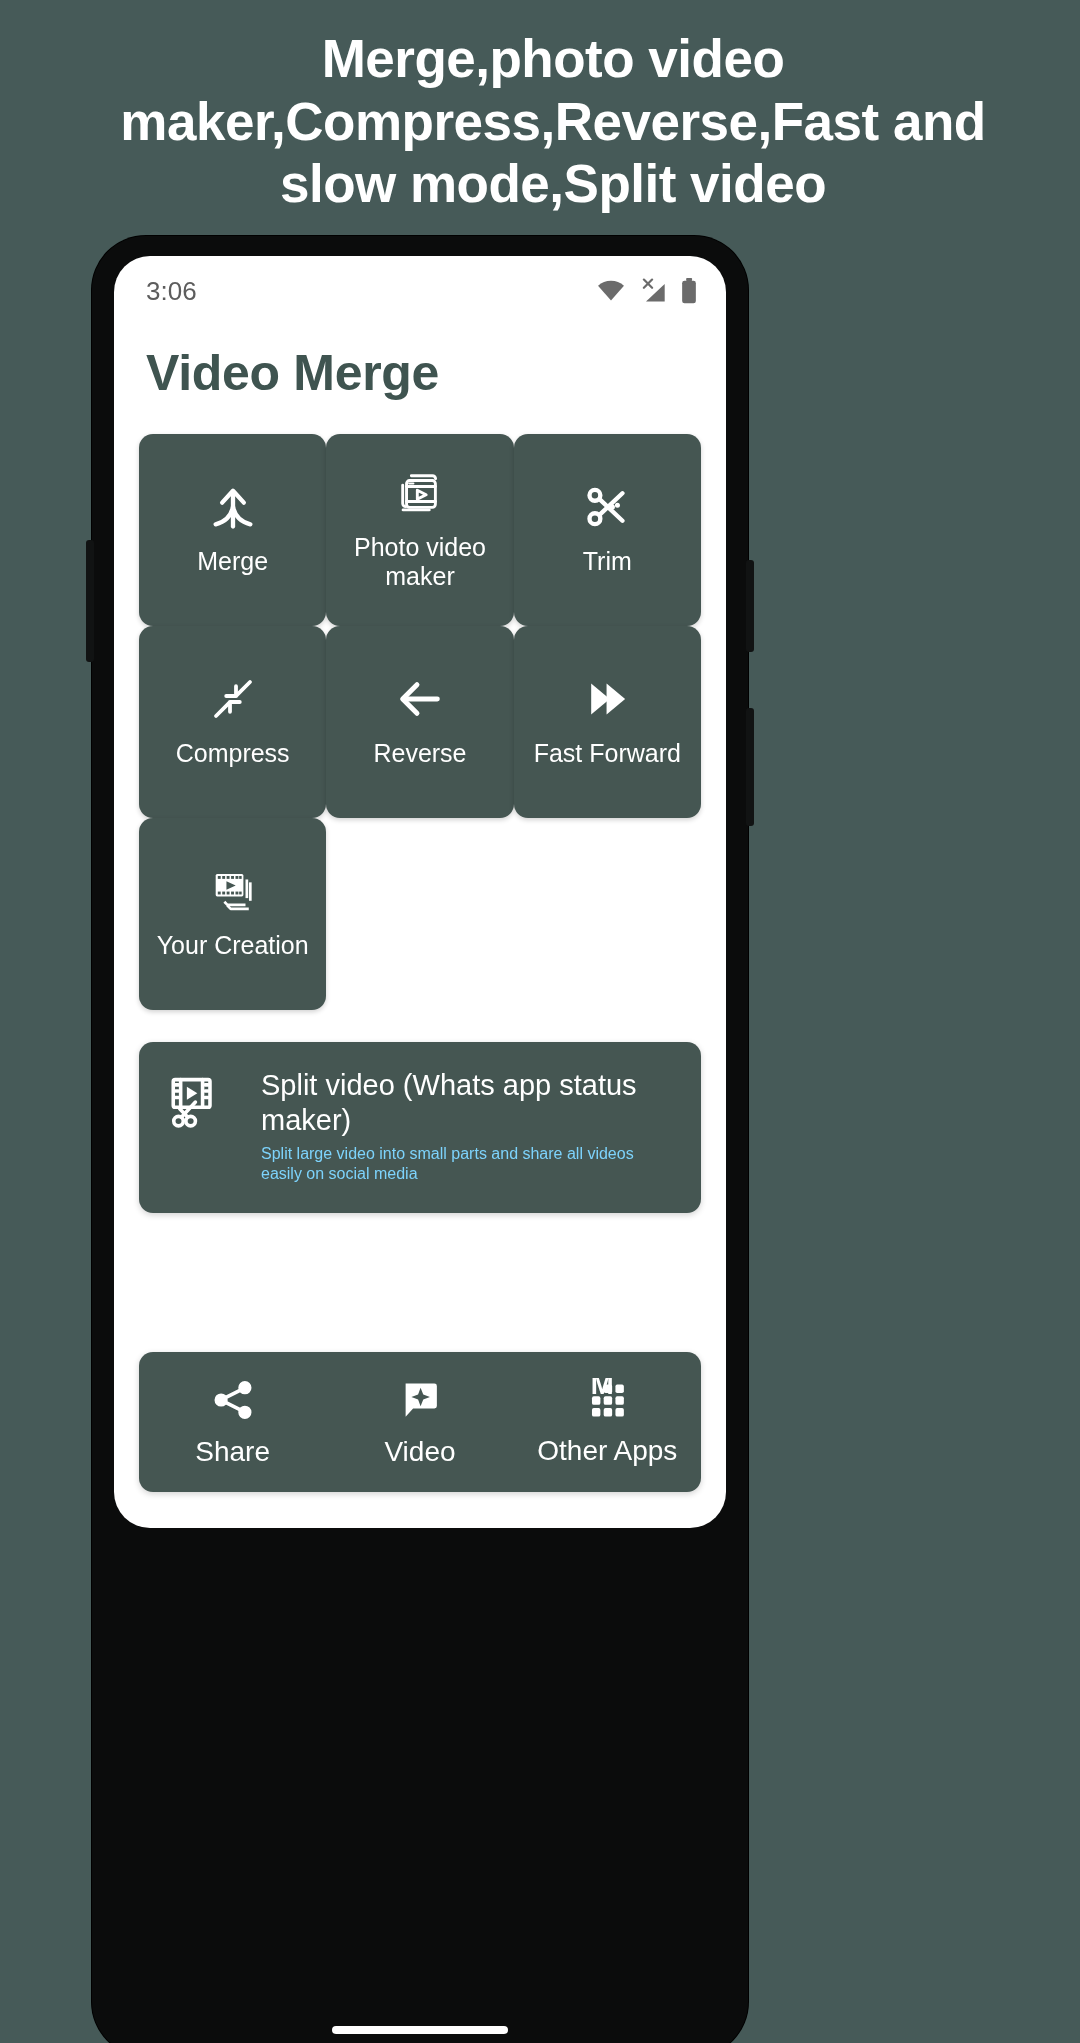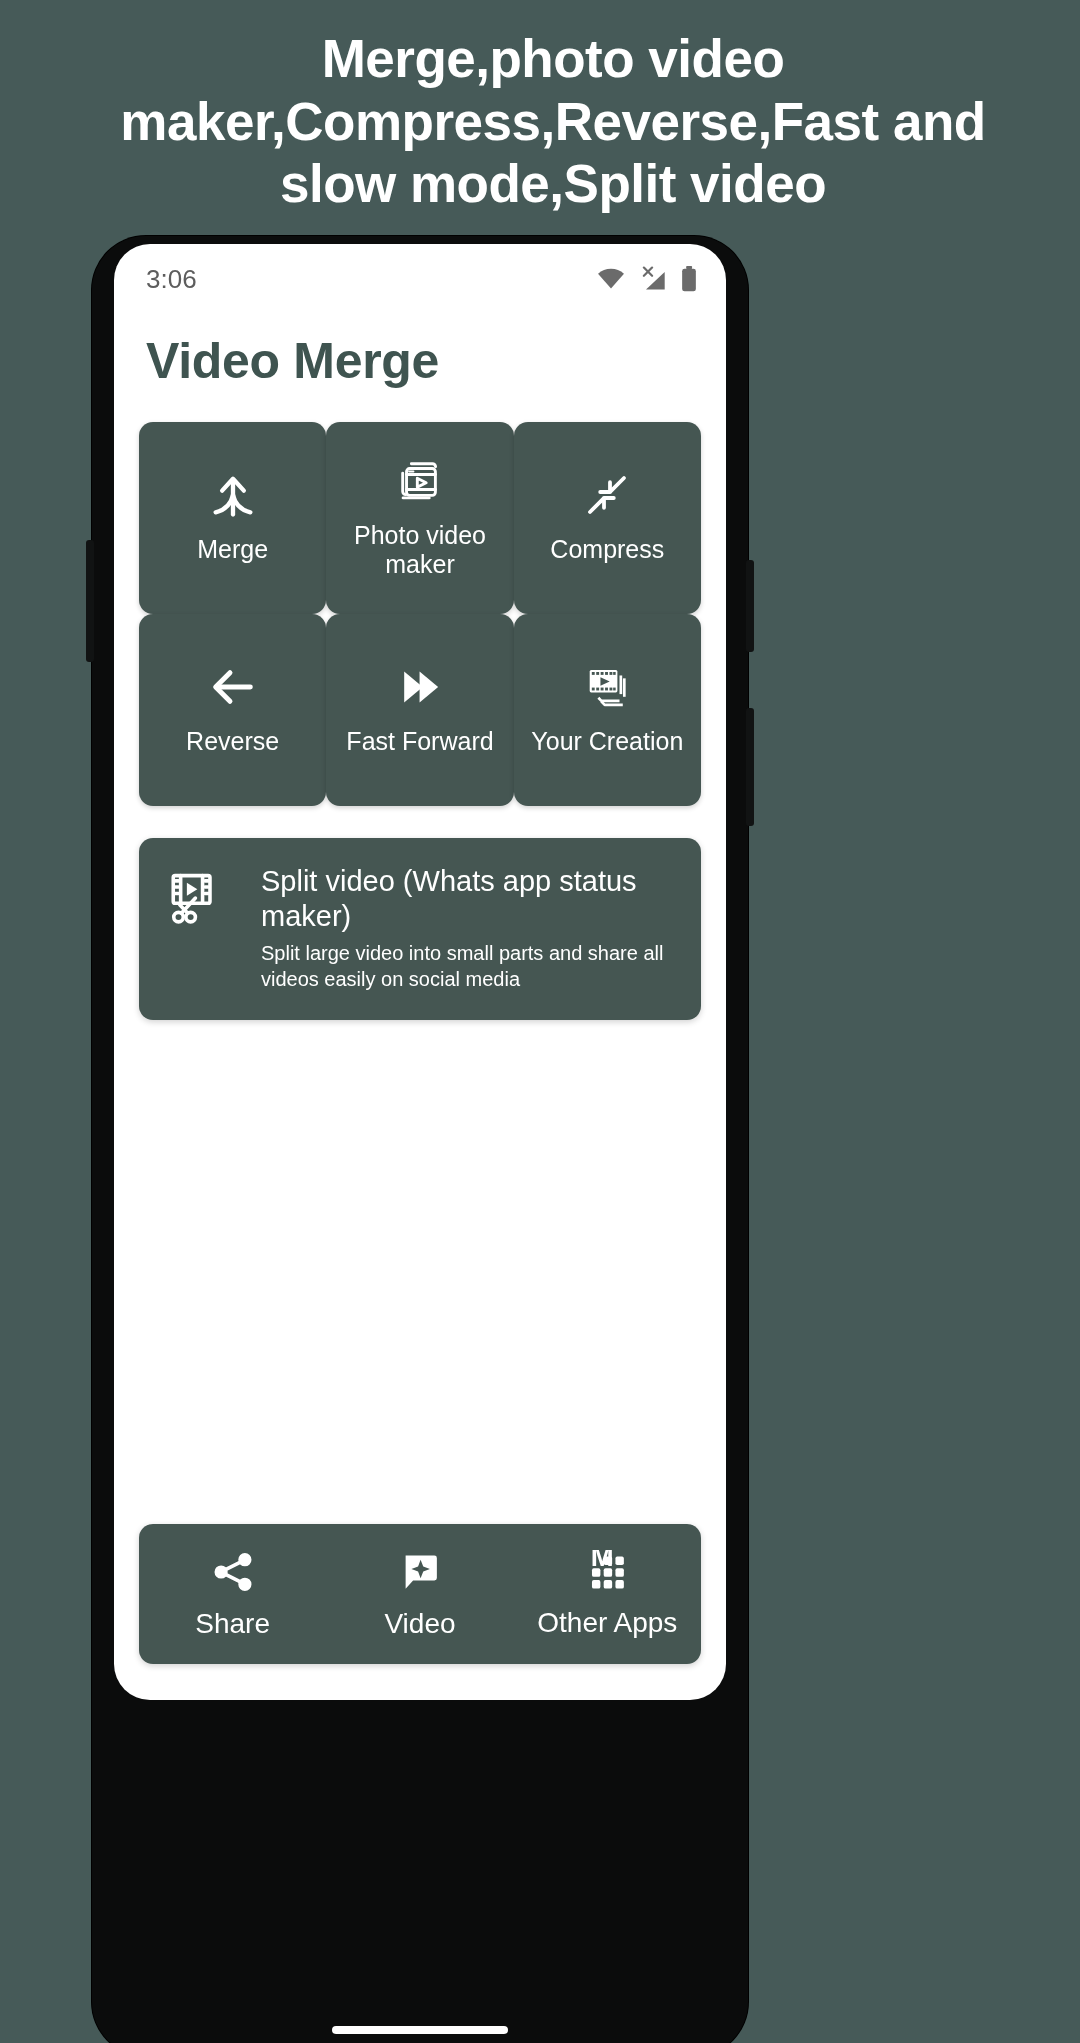--- a/index.html
+++ b/index.html
@@ -41,23 +41,23 @@
     background: #111313;
     border-radius: 3px;
   }
   .side-btn.power { right: -6px; top: 324px; width: 8px; height: 92px; }
   .side-btn.volup { right: -6px; top: 472px; width: 8px; height: 118px; }
   .side-btn.left  { left: -6px;  top: 304px; width: 8px; height: 122px; }
 
   .screen {
     position: absolute;
     left: 22px;
-    top: 8px;
+    top: 20px;
     width: 612px;
-    height: 1456px;
+    height: 1272px;
     background: #ffffff;
     border-radius: 36px;
     overflow: hidden;
   }
 
   .gesture-bar {
     position: absolute;
     left: 50%;
     transform: translateX(-50%);
     bottom: 22px;
@@ -141,22 +141,22 @@
   }
   .banner .bico { flex: 0 0 auto; padding-top: 4px; }
   .banner .btxt { flex: 1 1 auto; }
   .banner .btitle {
     color: #ffffff;
     font-size: 29px;
     line-height: 1.2;
     margin-bottom: 6px;
   }
   .banner .bsub {
-    color: #ffffff;
-    font-size: 20px;
+    color: #7dd3fc;
+    font-size: 16px;
     line-height: 1.3;
   }
 
   
   .bottombar {
     position: absolute;
     left: 25px;
     right: 25px;
     bottom: 36px;
     background: #455652;
@@ -246,20 +246,33 @@
             <path d="M7.3 8.1 H9.6" stroke-width="1"></path>
             <path d="M11.6 11.6 L16.2 13.9 L11.6 16.2 Z"></path>
             <path d="M8.5 4 H19.5 a1.6 1.6 0 0 1 1.6 1.6"></path>
             <path d="M4 9 v9.5 a1.6 1.6 0 0 0 1.6 1.6"></path>
             <path d="M4.2 21.8 h13.6"></path>
           </svg>
         </span>
         <span class="lbl">Photo video maker</span>
       </div>
 
+      <div class="tile">
+        <span class="ico">
+          <svg width="50" height="50" viewBox="0 0 24 24" fill="none" stroke="#fff" stroke-width="2.1" stroke-linecap="round" stroke-linejoin="round">
+            <circle cx="6.2" cy="6.4" r="2.6"></circle>
+            <circle cx="6.2" cy="17.6" r="2.6"></circle>
+            <path d="M8.4 8.2 L19.4 18.6"></path>
+            <path d="M8.4 15.8 L19.4 5.4"></path>
+            <path d="M14.6 12 h0.01" stroke-width="2.4"></path>
+            <path d="M17 11.2 h0.01" stroke-width="2.4"></path>
+          </svg>
+        </span>
+        <span class="lbl">Trim</span>
+      </div>
 
       <div class="tile">
         <span class="ico">
           <svg width="48" height="48" viewBox="0 0 24 24" fill="none" stroke="#fff" stroke-width="1.9" stroke-linecap="round" stroke-linejoin="round">
             <path d="M20.5 3.5 L13.8 10.2"></path>
             <path d="M13.5 5.6 V10.5 H8.6"></path>
             <path d="M3.5 20.5 L10.2 13.8"></path>
             <path d="M10.5 18.4 V13.5 H15.4"></path>
           </svg>
         </span>

